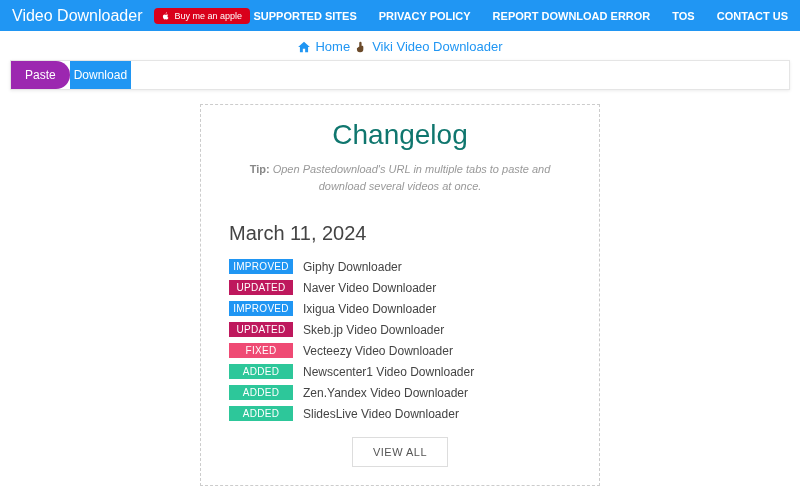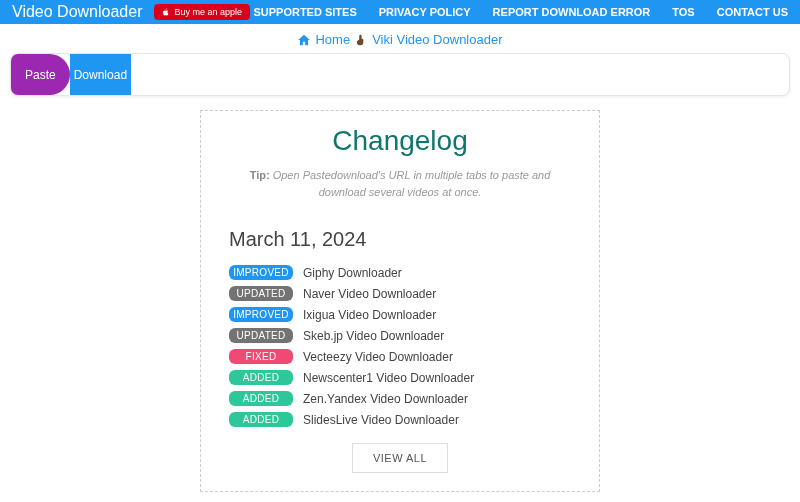--- a/index.html
+++ b/index.html
@@ -1,48 +1,48 @@
 <!DOCTYPE html>
 <html><head>
 <meta charset="utf-8">
 <style>
 * { margin: 0; padding: 0; box-sizing: border-box; }
 body { font-family: -apple-system, BlinkMacSystemFont, "Segoe UI", Arial, sans-serif; background: #fff; font-size: 13px; color: #333; }
 
-.topnav { background: #2096f3; height: 24px; display: flex; align-items: center; padding: 0 12px; }
+.topnav { background: #2096f3; height: 31px; display: flex; align-items: center; padding: 0 12px; }
 .brand { color: #fff; font-size: 16px; font-weight: 500; margin-right: 12px; }
 .buy-btn { background: #d9001b; color: #fff; font-size: 9px; padding: 3px 8px; border-radius: 4px; display: flex; align-items: center; gap: 4px; cursor: pointer; }
 .apple-ico { width: 8px; height: 8px; fill: #fff; }
 .navlinks { margin-left: auto; display: flex; gap: 22px; }
 .navlinks a { color: #fff; font-size: 11px; font-weight: 700; text-decoration: none; cursor: pointer; }
 
 .breadcrumb { display: flex; align-items: center; justify-content: center; gap: 4px; padding: 8px 0 6px; font-size: 13px; }
 .breadcrumb a { color: #2096f3; text-decoration: none; cursor: pointer; }
 .bc-ico { width: 14px; height: 14px; }
 .home-ico { fill: #2096f3; }
 .hand-ico { fill: #6b4a2a; }
 
 .urlbar-wrap { padding: 0 10px 10px; }
-.urlbar { display: flex; align-items: center; background: #fff; border: 1px solid #e5e5e5; border-radius: 8px; box-shadow: 0 1px 3px rgba(0,0,0,0.08); height: 43px; overflow: hidden; }
+.urlbar { display: flex; align-items: center; background: #fff; border: 1px solid #e5e5e5; border-radius: 0; box-shadow: 0 1px 3px rgba(0,0,0,0.08); height: 30px; overflow: hidden; }
 .paste-btn { background: #9c27b0; color: #fff; font-size: 12px; padding: 0 14px; height: 100%; display: flex; align-items: center; border-radius: 0 22px 22px 0; cursor: pointer; }
 .url-input { flex: 1; border: none; outline: none; padding: 0 12px; font-size: 12px; color: #555; }
 .url-input::placeholder { color: #888; }
 .dl-btn { background: #2096f3; color: #fff; font-size: 12px; padding: 0 4px; height: 100%; display: flex; align-items: center; cursor: pointer; }
 
 .changelog-wrap { display: flex; justify-content: center; padding: 4px 0 10px; }
 .changelog { width: 400px; border: 1px dashed #ccc; padding: 14px 28px 18px; }
 .cl-title { font-size: 28px; font-weight: 400; text-align: center; color: #0f766e; margin-bottom: 10px; }
 .cl-tip { font-size: 11px; font-style: italic; color: #999; text-align: center; line-height: 1.5; margin-bottom: 28px; }
 .cl-tip b { font-weight: 700; font-style: normal; color: #888; }
 .cl-date { font-size: 20px; font-weight: 400; color: #444; margin-bottom: 14px; }
 .cl-items { display: flex; flex-direction: column; gap: 6px; margin-bottom: 16px; }
 .cl-item { display: flex; align-items: center; gap: 10px; }
-.badge { color: #fff; font-size: 10px; font-weight: 400; letter-spacing: 0.3px; padding: 2px 0; width: 64px; text-align: center; border-radius: 6px; }
+.badge { color: #fff; font-size: 10px; font-weight: 400; letter-spacing: 0.3px; padding: 2px 0; width: 64px; text-align: center; }
 .badge.IMPROVED { background: #2096f3; }
-.badge.UPDATED { background: #737373; }
+.badge.UPDATED { background: #be185d; }
 .badge.FIXED { background: #ef4a74; }
 .badge.ADDED { background: #2dc79a; }
 .cl-label { font-size: 12px; color: #444; }
 .viewall { display: block; margin: 0 auto; border: 1px solid #ddd; background: #fff; padding: 8px 20px; font-size: 11px; color: #555; letter-spacing: 0.5px; cursor: pointer; }
 </style>
 </head>
 <body>
 
 <div class="topnav">
   <div class="brand">Video Downloader</div>

